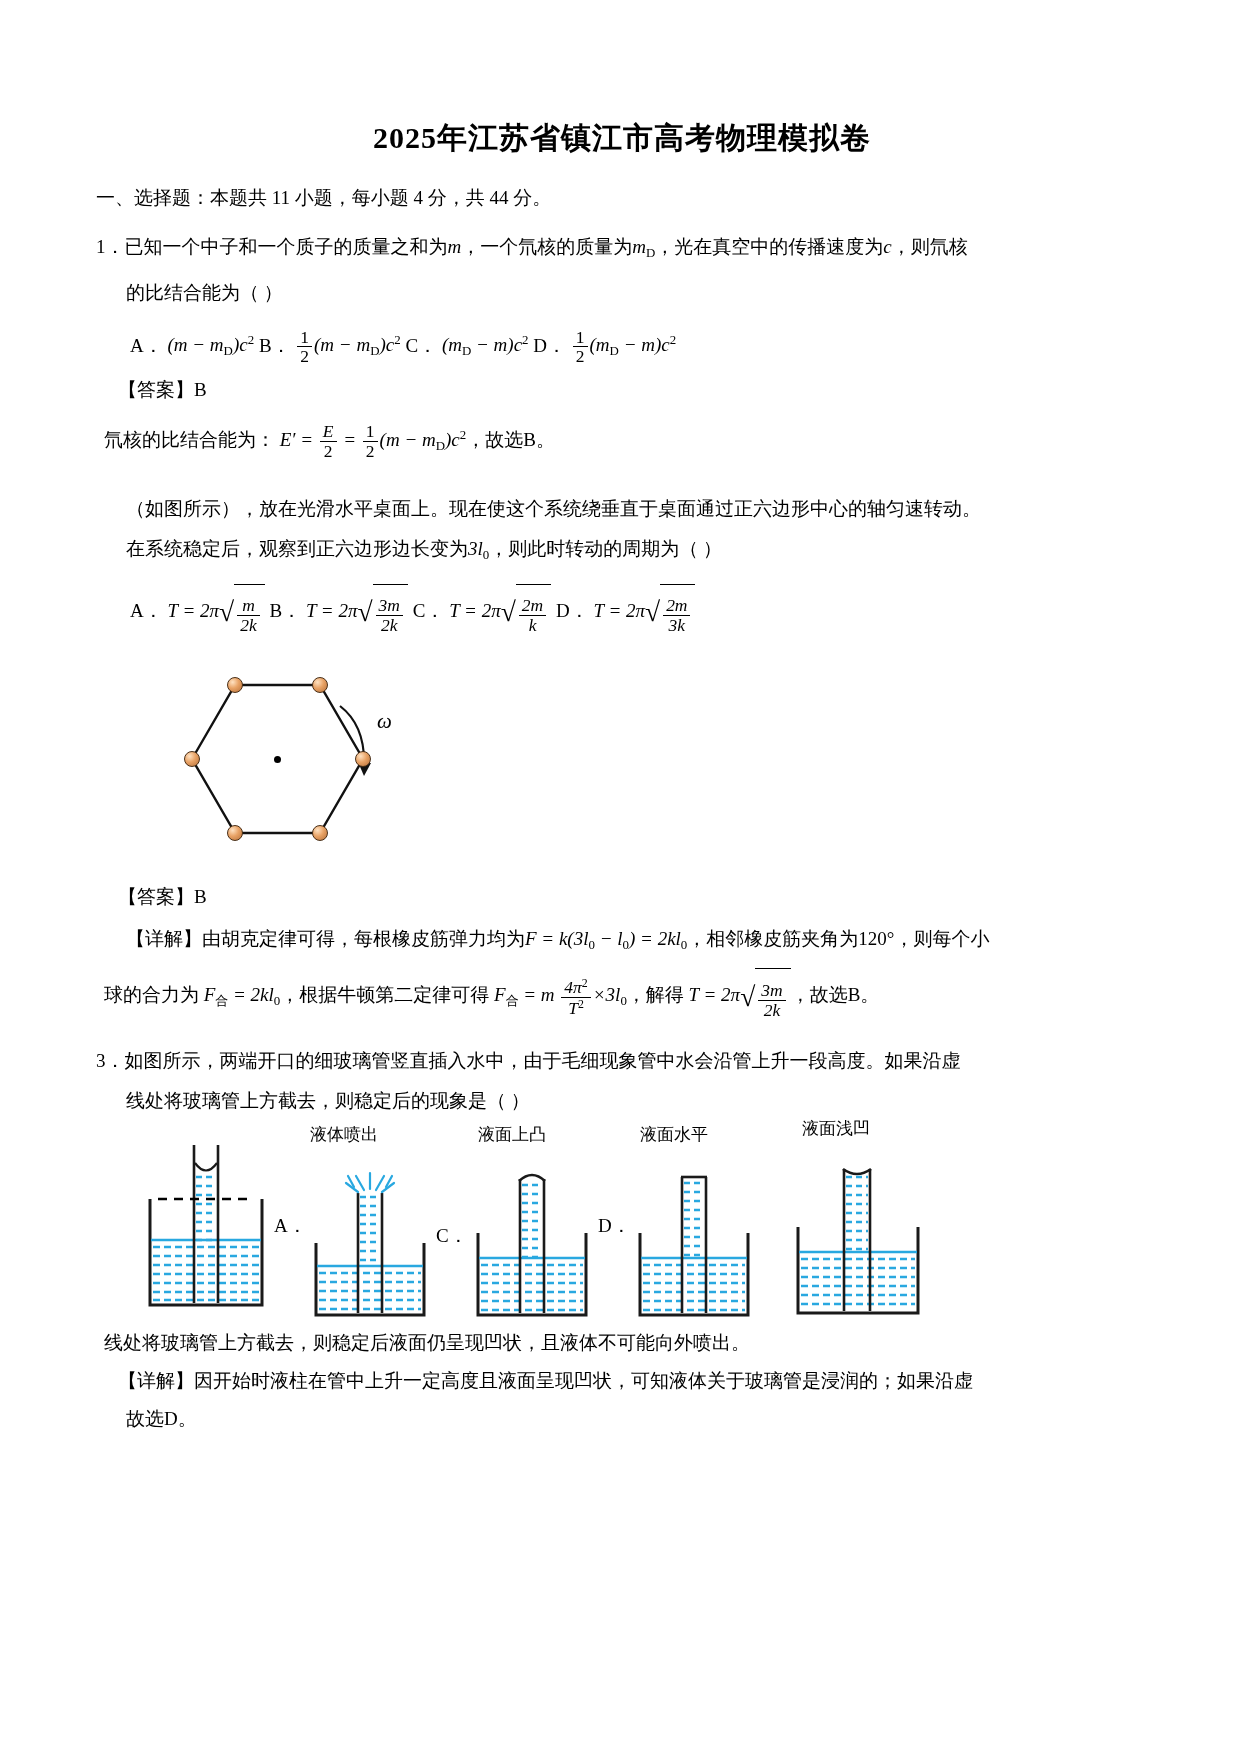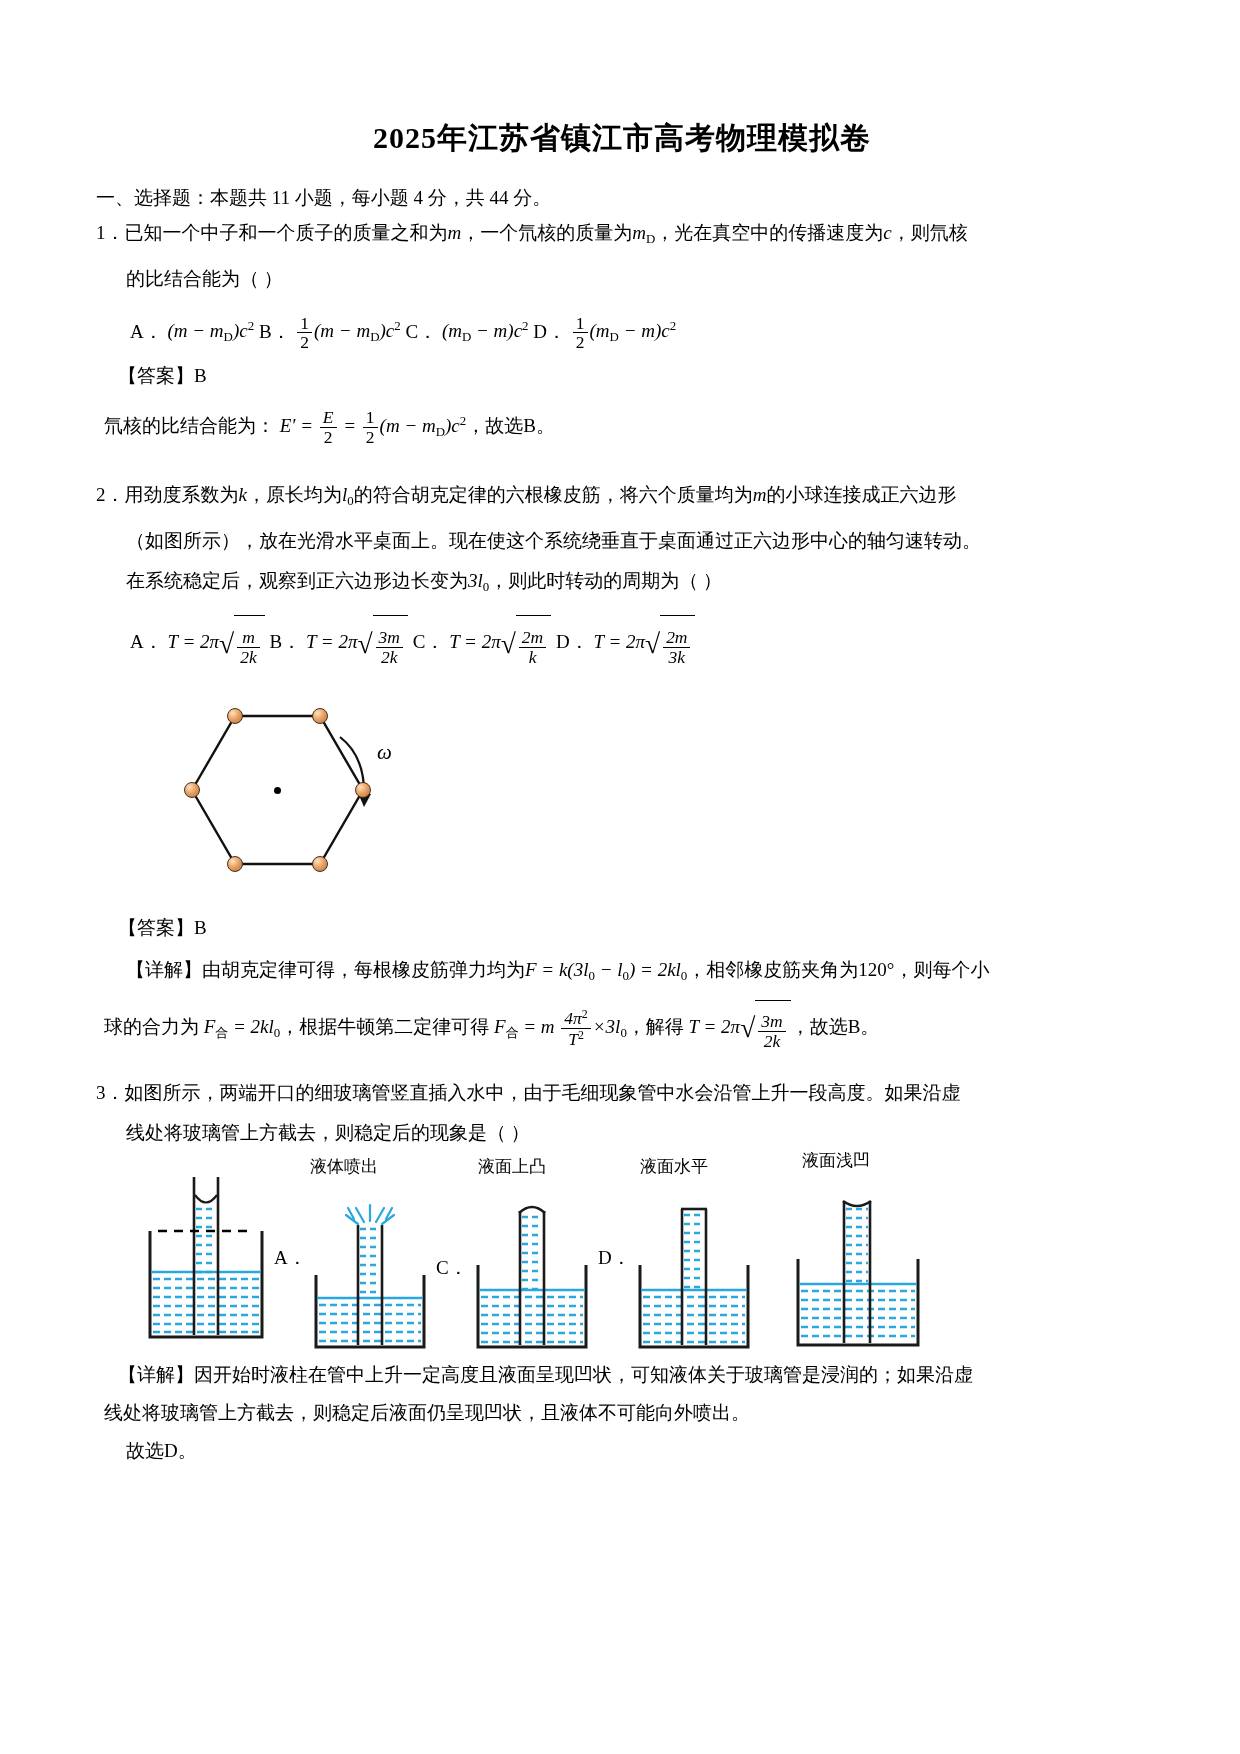--- a/index.html
+++ b/index.html
@@ -15,21 +15,21 @@
 
   .doc-title {
     text-align:center;
     font-size:30px;
     font-weight:bold;
     font-family:"Liberation Serif", serif;
     letter-spacing:1px;
     margin:0 0 26px 0;
   }
 
-  .section-head { font-size:19px; margin:0 0 2px 0; }
+  .section-head { font-size:19px; margin:0 0 16px 0; }
 
   .q { margin:0 0 0 0; }
   .q-line { font-size:19px; line-height:40px; }
   .indent { padding-left:30px; }
   .qnum { }
 
   .opts { font-size:19px; line-height:40px; padding-left:34px; margin-top:8px; }
   .ans { font-size:19px; line-height:38px; padding-left:22px; }
   .exp { font-size:19px; line-height:38px; padding-left:22px; }
 
@@ -106,23 +106,20 @@
 
     <div class="exp" style="padding-left:8px; line-height:52px;">
       <span>氘核的比结合能为：</span>
       <span class="m">E′ =
         <span class="frac"><span class="num">E</span><span class="den up">2</span></span> =
         <span class="frac"><span class="num up">1</span><span class="den up">2</span></span>(m&nbsp;−&nbsp;m<sub class="s">D</sub>)c<sup class="s">2</sup></span><span>，故选B。</span>
     </div>
   </div>
 
   <div class="q" style="margin-top:18px">
-    <div class="q-line">
-      <span>2．</span><span>用劲度系数为</span><span class="m">k</span><span>，原长均为</span><span class="m">l<sub class="s">0</sub></span><span>的符合胡克定律的六根橡皮筋，将六个质量均为</span><span class="m">m</span><span>的小球连接成正六边形</span>
-    </div>
     <div class="q-line indent">（如图所示），放在光滑水平桌面上。现在使这个系统绕垂直于桌面通过正六边形中心的轴匀速转动。</div>
     <div class="q-line indent">
       <span>在系统稳定后，观察到正六边形边长变为</span><span class="m">3l<sub class="s">0</sub></span><span>，则此时转动的周期为（      ）</span>
     </div>
 
     <div class="opts" style="line-height:56px">
       <span class="opt-label">A．</span>
       <span class="m">T = 2π<span class="sqrt"><span class="rad">√</span><span class="body"><span class="frac"><span class="num">m</span><span class="den">2k</span></span></span></span></span>
       <span class="opt-label">B．</span>
       <span class="m">T = 2π<span class="sqrt"><span class="rad">√</span><span class="body"><span class="frac"><span class="num">3m</span><span class="den">2k</span></span></span></span></span>
@@ -361,20 +358,20 @@
                 <line x1="62" y1="99" x2="82" y2="99"></line>
               <line x1="62" y1="108" x2="82" y2="108"></line>
             </g>
           </g>
         </svg>
         <div class="optlet" style="left:138px; top:76px;"></div>
       </div>
 
     </div>
 
+    <div class="exp" style="padding-left:8px">线处将玻璃管上方截去，则稳定后液面仍呈现凹状，且液体不可能向外喷出。</div>
     <div class="exp">
       <span>【详解】</span><span>因开始时液柱在管中上升一定高度且液面呈现凹状，可知液体关于玻璃管是浸润的；如果沿虚</span>
     </div>
-    <div class="exp" style="padding-left:8px">线处将玻璃管上方截去，则稳定后液面仍呈现凹状，且液体不可能向外喷出。</div>
     <div class="exp" style="padding-left:30px">故选D。</div>
   </div>
 
 </div>
 
 </body></html>

